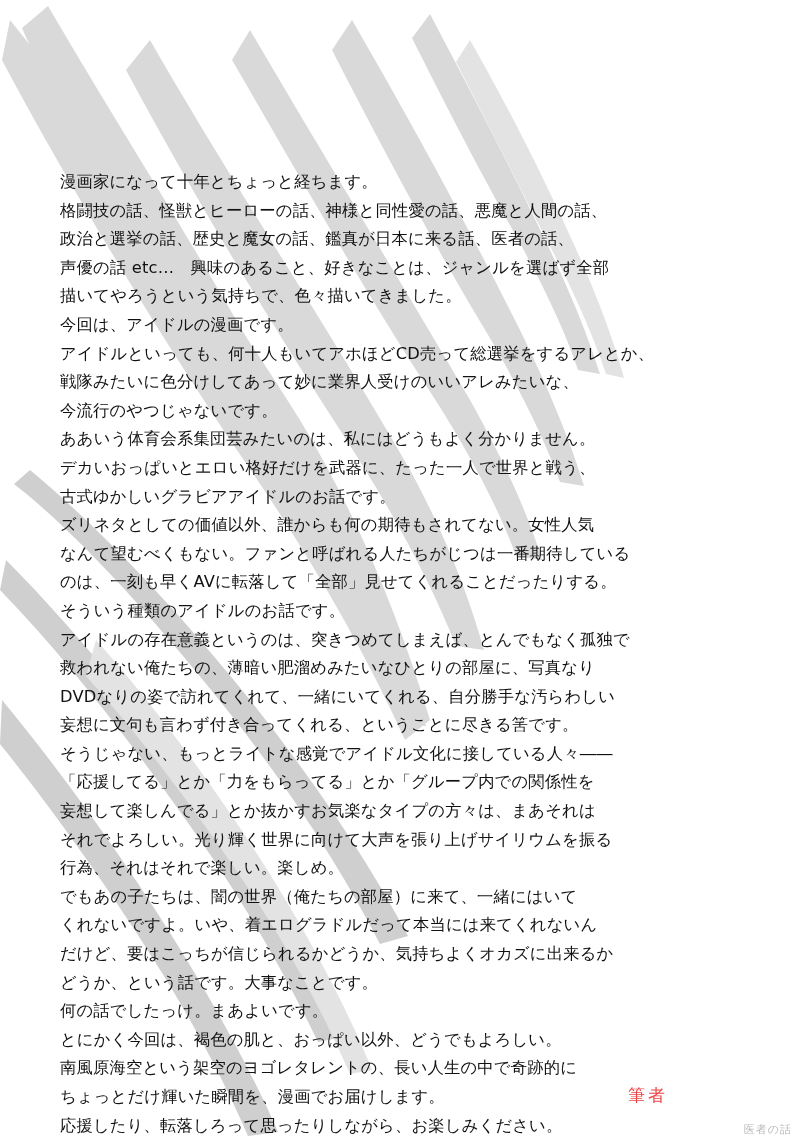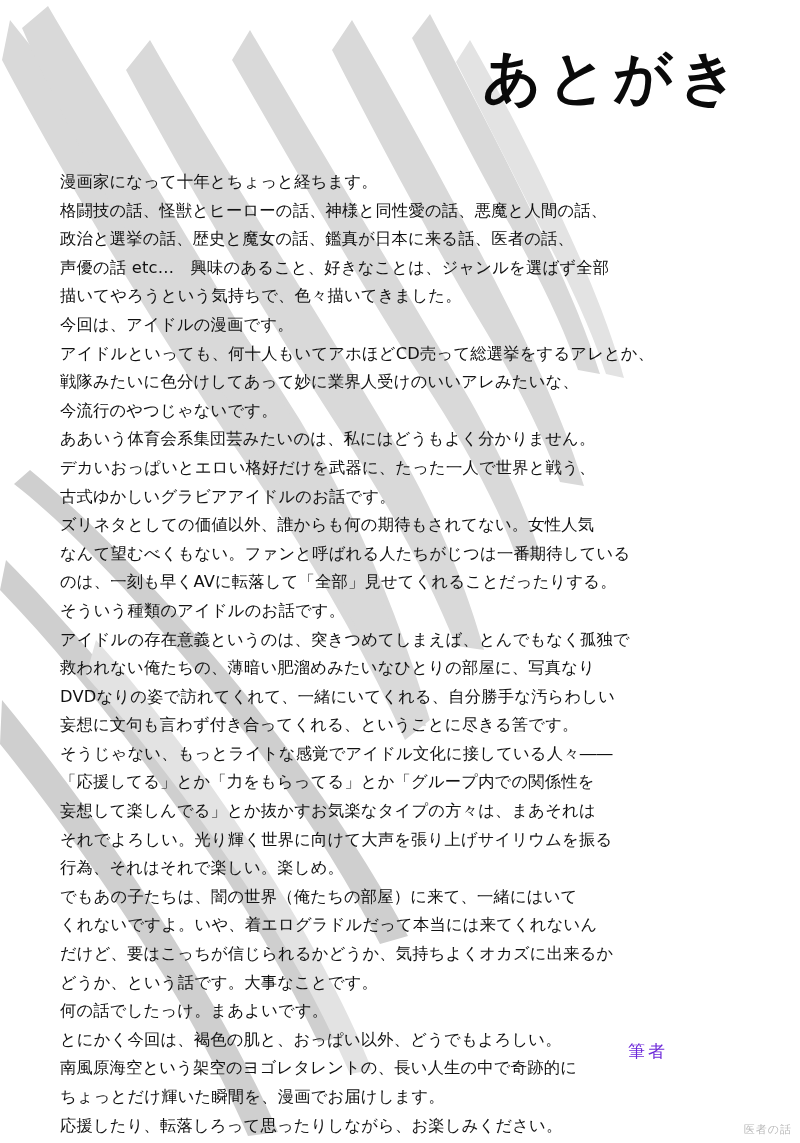--- a/index.html
+++ b/index.html
@@ -58,26 +58,26 @@
     letter-spacing: 0.2px;
   }
   .body-text p {
     margin: 0;
     white-space: pre-wrap;
   }
 
   
   .signature {
     position: absolute;
-    top: 1040px;
+    top: 1084px;
     left: 628px;
     font-family: "DejaVu Sans", "Liberation Sans", sans-serif;
     font-size: 17px;
     letter-spacing: 3px;
-    color: #6d28d9;
+    color: #ef4444;
   }
 
   
   .watermark {
     position: absolute;
     right: 8px;
     bottom: 6px;
     font-family: "DejaVu Sans", "Liberation Sans", sans-serif;
     font-size: 11px;
     color: #b9b9b9;
@@ -104,21 +104,20 @@
     </g>
     <g fill="#e3e3e3">
       <path d="M 96 640 C 150 700, 218 790, 276 884 C 320 956, 352 1020, 372 1070 L 350 1074 C 328 1024, 298 964, 256 900 C 202 818, 140 736, 86 676 Z"></path>
       <path d="M 470 40 C 510 110, 548 186, 580 258 C 602 308, 616 348, 624 378 L 606 374 C 596 344, 580 304, 554 254 C 522 192, 486 120, 456 62 Z"></path>
     </g>
   </svg>
 </div>
 
 <div class="page">
 
-  <div class="title">あとがき</div>
 
   <div class="body-text">
     <p>漫画家になって十年とちょっと経ちます。
 格闘技の話、怪獣とヒーローの話、神様と同性愛の話、悪魔と人間の話、
 政治と選挙の話、歴史と魔女の話、鑑真が日本に来る話、医者の話、
 声優の話 etc…　興味のあること、好きなことは、ジャンルを選ばず全部
 描いてやろうという気持ちで、色々描いてきました。
 今回は、アイドルの漫画です。
 アイドルといっても、何十人もいてアホほどCD売って総選挙をするアレとか、
 戦隊みたいに色分けしてあって妙に業界人受けのいいアレみたいな、

